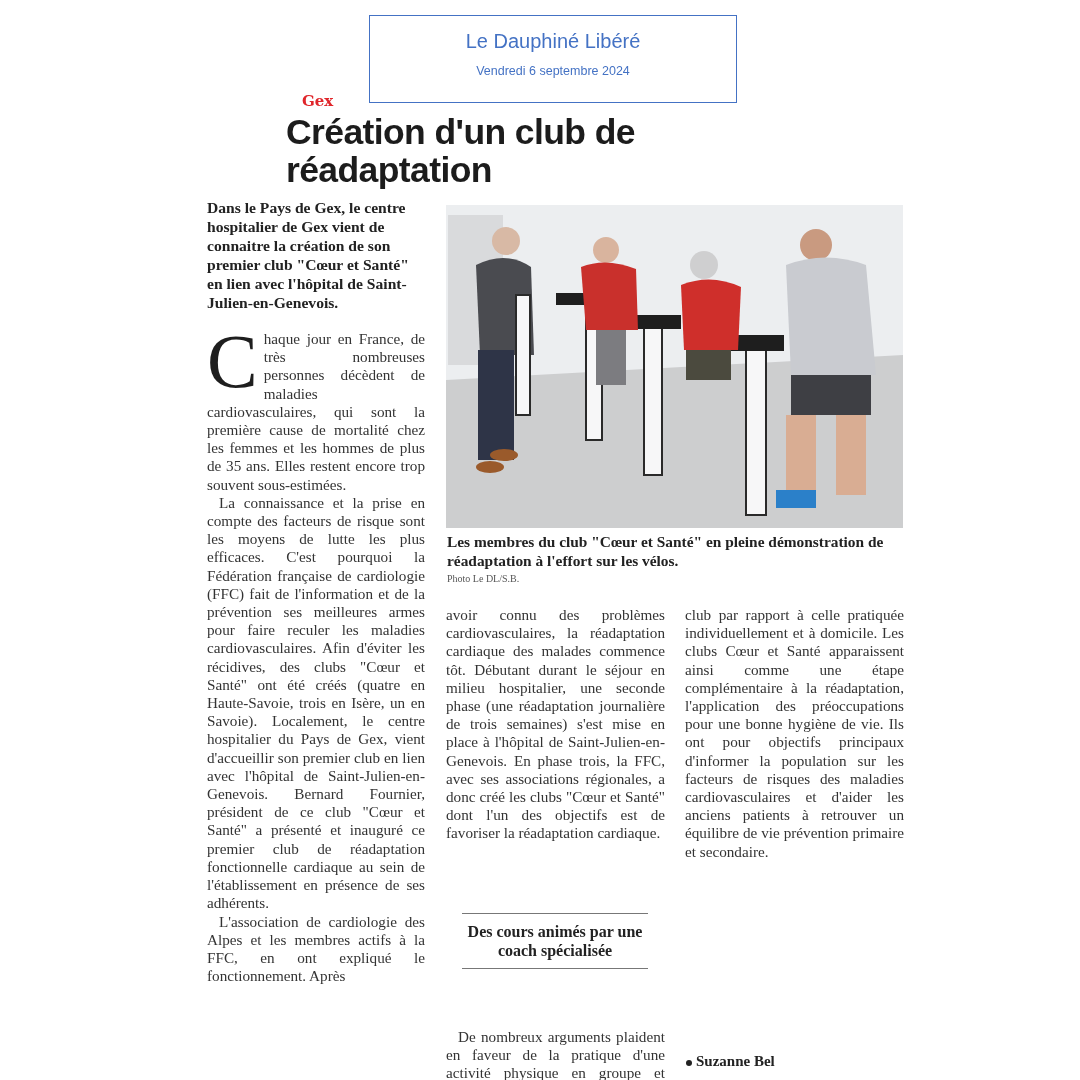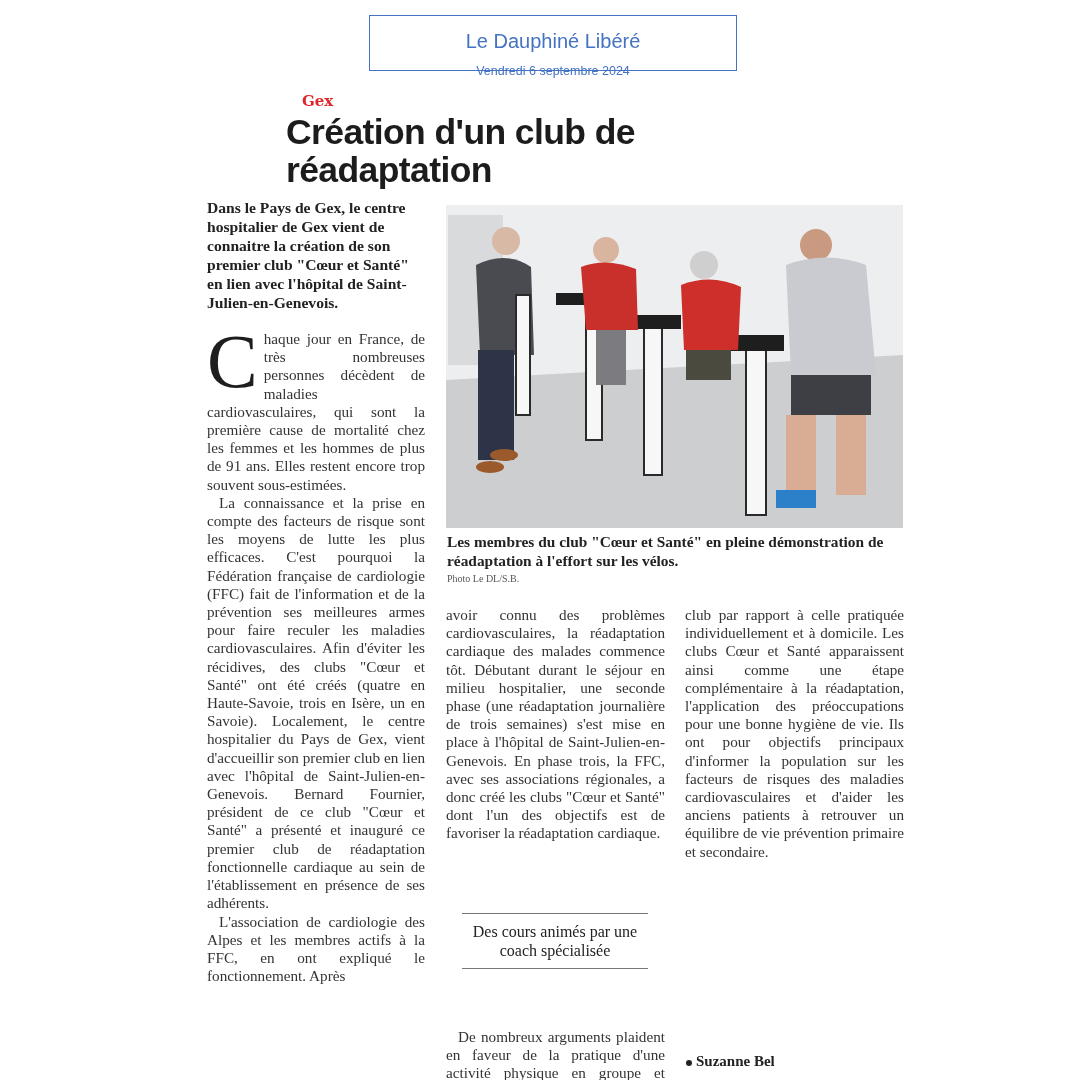--- a/index.html
+++ b/index.html
@@ -1,18 +1,18 @@
 <!DOCTYPE html>
 <html><head>
 <meta charset="utf-8">
 <style>
   html, body { margin: 0; padding: 0; background: #ffffff; }
   body { width: 1080px; height: 1080px; position: relative; overflow: hidden; font-family: "DejaVu Serif", serif; color: #2b2b2b; }
 
-  .masthead { position: absolute; left: 369px; top: 15px; width: 368px; height: 56px; border: 1px solid #4472c4; box-sizing: border-box; text-align: center; font-family: "Liberation Sans", sans-serif; color: #4472c4; }
+  .masthead { position: absolute; left: 369px; top: 15px; width: 368px; height: 88px; border: 1px solid #4472c4; box-sizing: border-box; text-align: center; font-family: "Liberation Sans", sans-serif; color: #4472c4; }
   .masthead .paper { font-size: 20px; margin-top: 13px; line-height: 24px; }
   .masthead .date { font-size: 12.5px; margin-top: 10px; line-height: 16px; }
 
   .rubric { position: absolute; left: 302px; top: 92px; font-family: "DejaVu Serif", serif; font-weight: bold; color: #e0262b; font-size: 15px; line-height: 18px; }
 
   .headline { position: absolute; left: 286px; top: 113px; width: 560px; font-family: Liberation Sans, sans-serif; font-weight: bold; font-size: 35.5px; line-height: 38px; color: #1c1c1c; letter-spacing: -0.6px; }
 
   .col { position: absolute; font-family: "Liberation Serif", serif; font-size: 15.2px; line-height: 18.2px; color: #333; text-align: justify; hyphens: manual; }
   .col p { margin: 0; }
   .col p.indent { text-indent: 12px; }
@@ -23,21 +23,21 @@
   .dropcap { float: left; font-family: "Liberation Serif", serif; font-size: 76px; line-height: 58px; margin: 2px 6px 0 0; color: #1e1e1e; }
 
   .photo { position: absolute; left: 446px; top: 205px; width: 457px; height: 323px; background: linear-gradient(180deg, #e9eaec 0%, #dedfe1 50%, #cfd0d2 100%); overflow: hidden; }
 
   .caption { position: absolute; left: 447px; top: 532px; width: 460px; font-family: "Liberation Serif", serif; font-weight: bold; font-size: 15.4px; line-height: 19px; color: #222; }
   .credit { position: absolute; left: 447px; top: 571px; font-family: "Liberation Serif", serif; font-size: 10px; line-height: 16px; color: #555; text-align: right; }
 
   .col2 { left: 446px; top: 606px; width: 219px; }
   .col3 { left: 685px; top: 606px; width: 219px; }
 
-  .intertitle { position: absolute; left: 462px; top: 913px; width: 186px; border-top: 1.5px solid #777; border-bottom: 1.5px solid #777; text-align: center; font-family: "Liberation Serif", serif; font-weight: normal; font-size: 16px; line-height: 19px; color: #222; padding: 8px 0 8px; }
+  .intertitle { position: absolute; left: 462px; top: 913px; width: 186px; border-top: 1.5px solid #777; border-bottom: 1.5px solid #777; text-align: center; font-family: "Liberation Serif", serif; font-weight: bold; font-size: 16px; line-height: 19px; color: #222; padding: 8px 0 8px; }
 
   .col2b { left: 446px; top: 996px; width: 219px; margin-top: 32px; }
 
   .byline { position: absolute; left: 686px; top: 1052px; font-family: "Liberation Serif", serif; font-weight: bold; font-size: 15px; line-height: 18px; color: #222; }
   .byline .dot { display: inline-block; width: 6px; height: 6px; border-radius: 50%; background: #222; margin-right: 4px; vertical-align: middle; }
 </style>
 </head>
 <body>
 
 <div class="masthead">
@@ -47,21 +47,21 @@
 
 <div class="rubric">Gex</div>
 
 <div class="headline">
   <div>Création d'un club de réadaptation</div>
 </div>
 
 <div class="chapo">Dans le Pays de Gex, le centre hospitalier de Gex vient de connaitre la création de son premier club "Cœur et Santé" en lien avec l'hôpital de Saint-Julien-en-Genevois.</div>
 
 <div class="col col1">
-  <p><span class="dropcap">C</span><span>haque jour en France, de très nombreuses personnes décèdent de maladies cardiovasculaires, qui sont la première cause de mortalité chez les femmes et les hommes de plus de 91 ans. Elles restent encore trop souvent sous-estimées.</span></p>
+  <p><span class="dropcap">C</span><span>haque jour en France, de très nombreuses personnes décèdent de maladies cardiovasculaires, qui sont la première cause de mortalité chez les femmes et les hommes de plus de 35 ans. Elles restent encore trop souvent sous-estimées.</span></p>
   <p class="indent">La connaissance et la prise en compte des facteurs de risque sont les moyens de lutte les plus efficaces. C'est pourquoi la Fédération française de cardiologie (FFC) fait de l'information et de la prévention ses meilleures armes pour faire reculer les maladies cardiovasculaires. Afin d'éviter les récidives, des clubs "Cœur et Santé" ont été créés (quatre en Haute-Savoie, trois en Isère, un en Savoie). Localement, le centre hospitalier du Pays de Gex, vient d'accueillir son premier club en lien avec l'hôpital de Saint-Julien-en-Genevois. Bernard Fournier, président de ce club "Cœur et Santé" a présenté et inauguré ce premier club de réadaptation fonctionnelle cardiaque au sein de l'établissement en présence de ses adhérents.</p>
   <p class="indent">L'association de cardiologie des Alpes et les membres actifs à la FFC, en ont expliqué le fonctionnement. Après</p>
 </div>
 
 <div class="photo">
   <svg width="457" height="323" viewBox="0 0 457 323">
     <rect x="0" y="0" width="457" height="323" fill="#e6e7e9"></rect>
     <rect x="0" y="0" width="457" height="175" fill="#eceef0"></rect>
     <polygon points="0,175 457,150 457,323 0,323" fill="#cdcecf"></polygon>
     <rect x="2" y="10" width="55" height="150" fill="#d9dadc"></rect>

